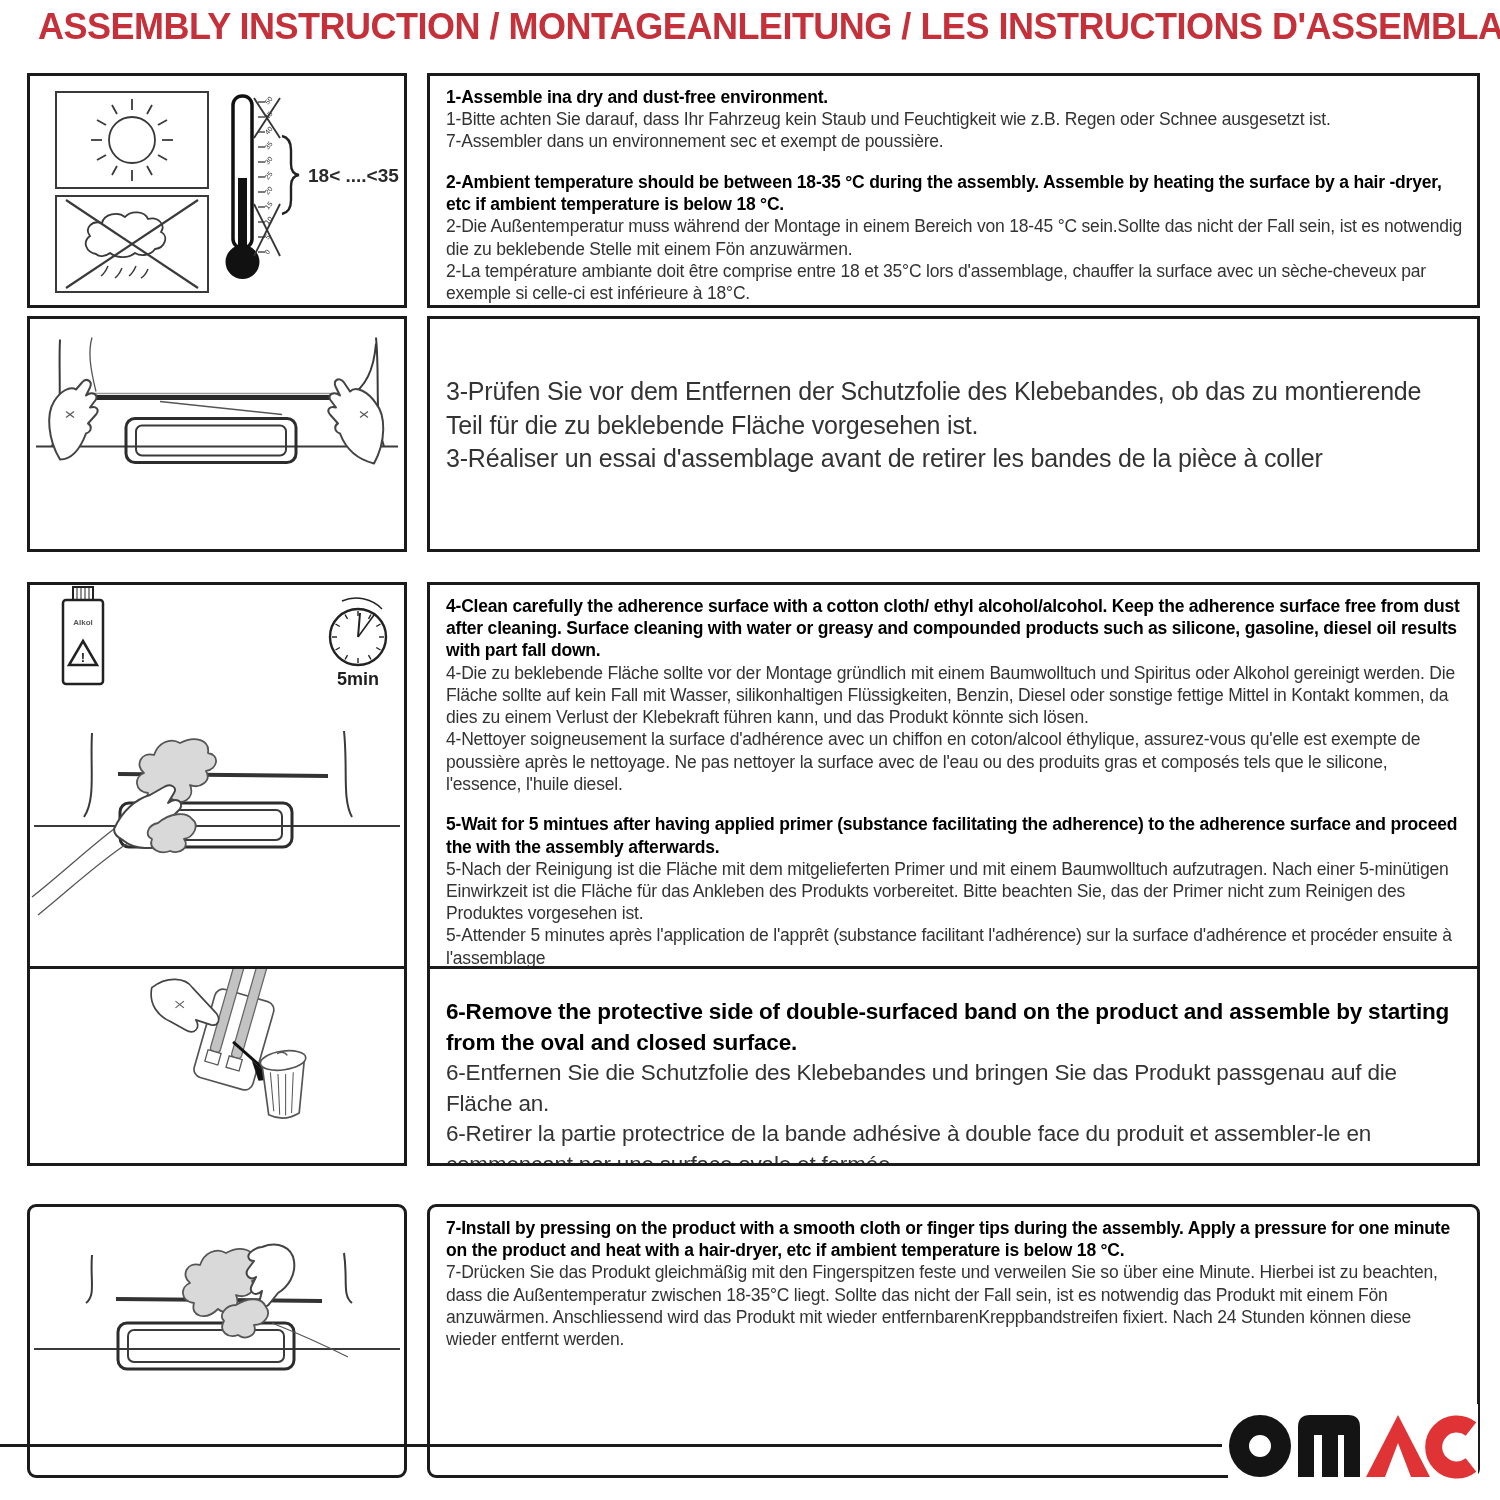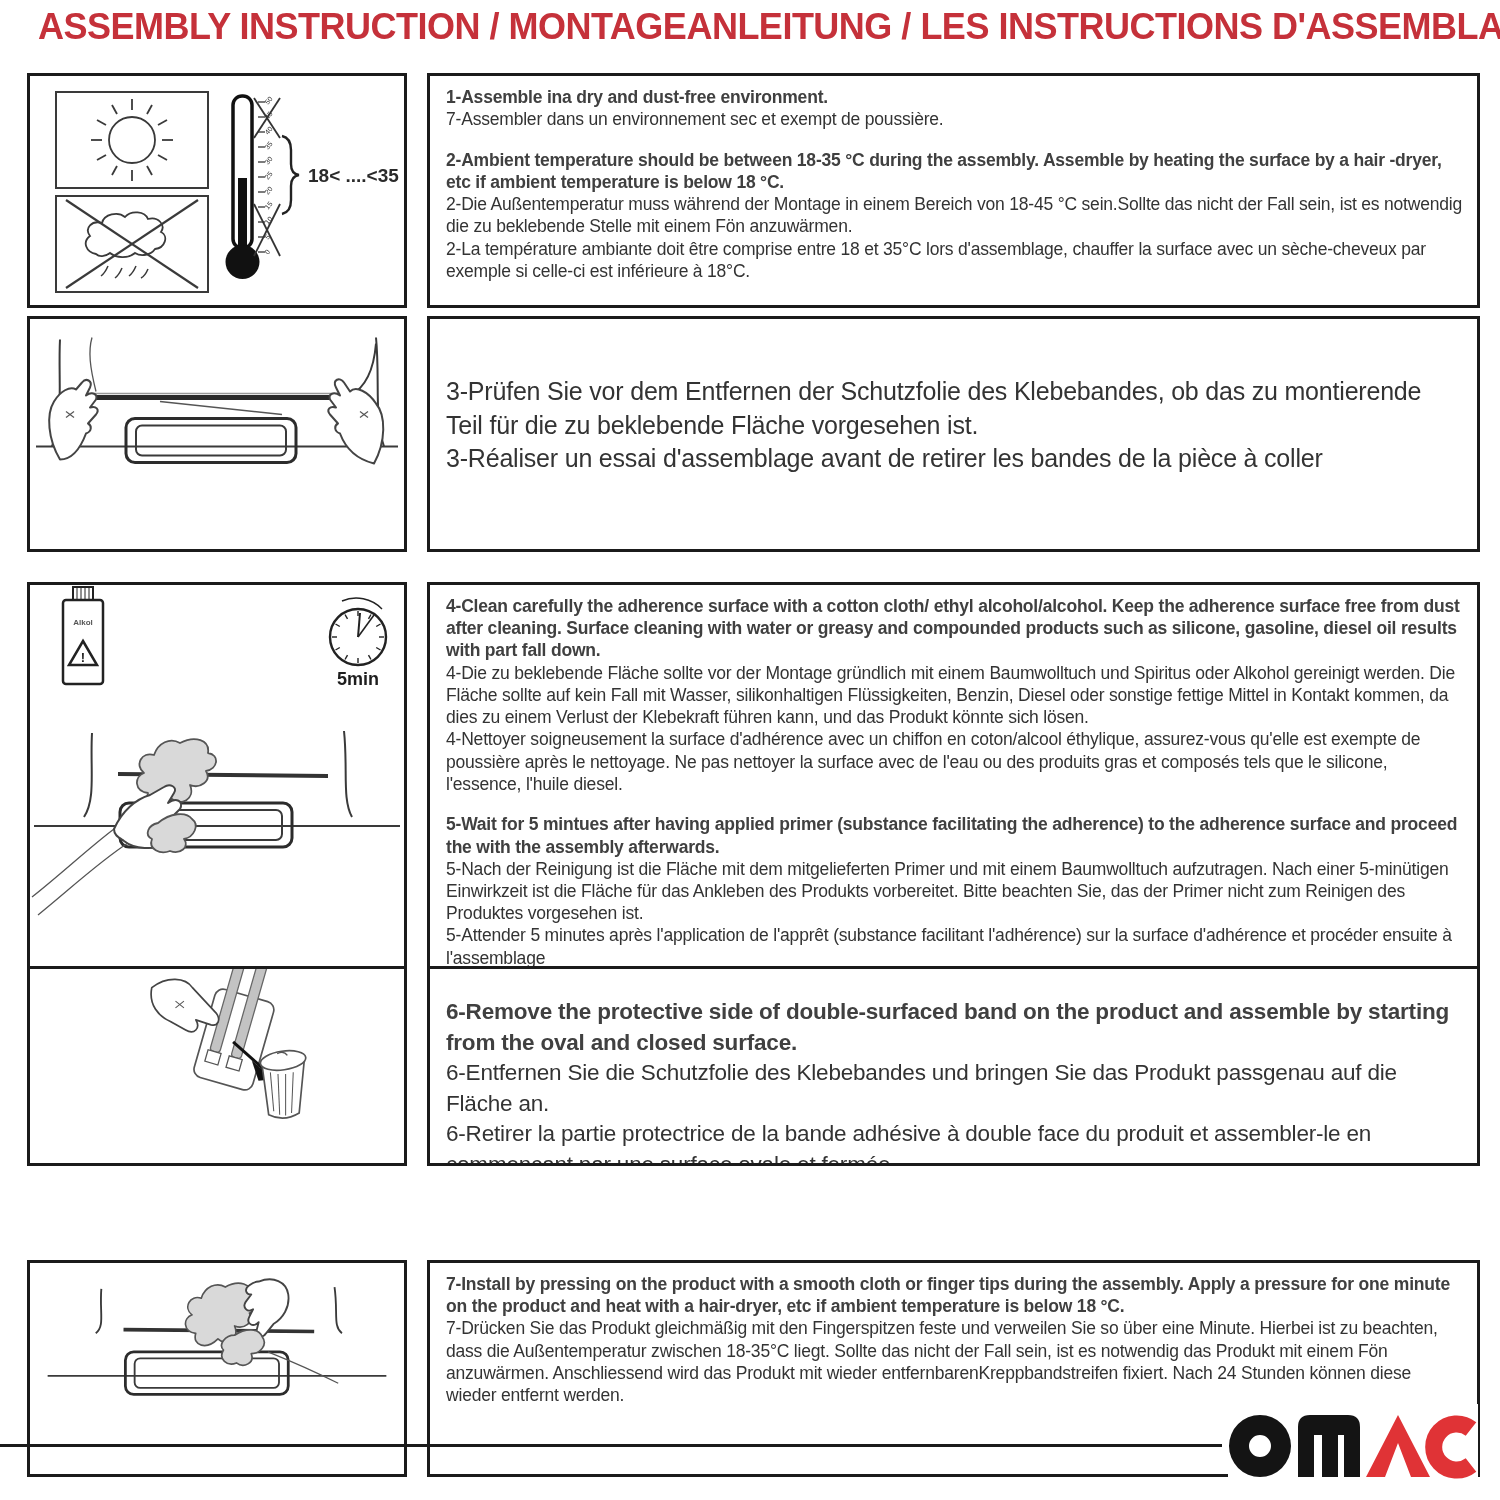--- a/index.html
+++ b/index.html
@@ -17,32 +17,32 @@
     border: 3px solid #1b1b1b; background: #fff;
   }
   .imgbox svg { display: block; width: 100%; height: 100%; }
 
   .textbox {
     position: absolute; left: 427px; width: 1053px;
     border: 3px solid #1b1b1b; background: #fff;
     padding: 10px 14px 6px 16px; color: #333; overflow: hidden;
   }
   .textbox p { margin: 0; }
-  .textbox p.b { font-weight: 700; color: #404040; }
+  .textbox p.b { font-weight: 700; color: #000000; }
   .textbox p.g { margin-top: 1.05em; }
 
   .fs-s  { font-size: 17.5px; line-height: 1.27; letter-spacing: -0.2px; }
   .fs-xl { font-size: 25px;  line-height: 1.34; letter-spacing: -0.2px; padding-top: 56px; }
   .fs-l  { font-size: 22.5px; line-height: 1.36; letter-spacing: -0.2px; padding-top: 28px; }
 
   .r1 { top: 73px;  height: 235px; }
   .r2 { top: 316px; height: 236px; }
   .r3 { top: 582px; height: 399px; }
   .r4 { top: 966px; height: 200px; }
-  .r5 { top: 1260px; height: 217px; }
+  .r5 { top: 1204px; height: 274px; border-radius: 9px; }
 
   .footline {
     position: absolute; left: 0; top: 1444px;
     width: 1222px; height: 3px; background: #1b1b1b;
   }
   .logo {
     position: absolute; left: 1228px; top: 1404px;
     width: 250px; height: 86px; background: #fff;
   }
   .logo svg { display: block; width: 100%; height: 100%; }
@@ -125,20 +125,21 @@
         <line x1="224" y1="128" x2="250" y2="180"></line>
           <line x1="250" y1="128" x2="224" y2="180"></line>
       </g>
       <path fill="none" stroke="#222" stroke-width="2.4" d="M252,60 Q261,62 261,74 L261,88 Q261,98 269,99 Q261,100 261,110 L261,124 Q261,136 252,138"></path>
       <text x="278" y="106" font-size="19" font-weight="600" fill="#2a2a2a">18&lt; ....&lt;35 C</text>
     </g>
   </svg>
 </div>
 <div class="textbox fs-s r1">
     <p class="b">1-Assemble ina dry and dust-free environment.</p>
+    <p>1-Bitte achten Sie darauf, dass Ihr Fahrzeug kein Staub und Feuchtigkeit wie z.B. Regen oder Schnee ausgesetzt ist.</p>
     <p>7-Assembler dans un environnement sec et exempt de poussière.</p>
     <p class="b g">2-Ambient temperature should be between 18-35 °C  during the assembly. Assemble by heating the surface by a hair -dryer, etc if ambient temperature is below 18 °C.</p>
     <p>2-Die Außentemperatur muss während der Montage in einem Bereich von 18-45 °C  sein.Sollte das nicht der Fall sein, ist es notwendig die zu beklebende Stelle mit einem Fön anzuwärmen.</p>
     <p>2-La température ambiante doit être comprise entre 18 et 35°C lors d'assemblage, chauffer la surface avec un sèche-cheveux par exemple si celle-ci est inférieure à 18°C.</p>
   </div>
 
 <div class="imgbox r2">
   <svg viewBox="0 0 374 229">
     <path class="ln" d="M30,20 C28,58 34,98 22,127"></path>
     <path class="ln" d="M346,18 C350,58 344,98 354,127"></path>

